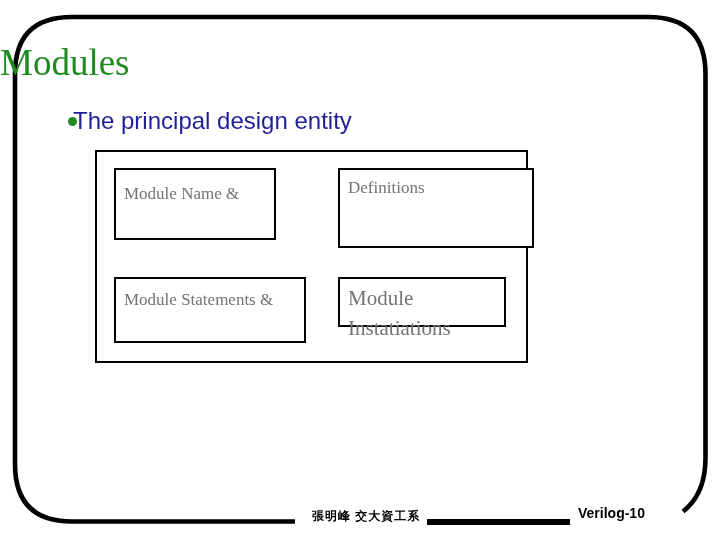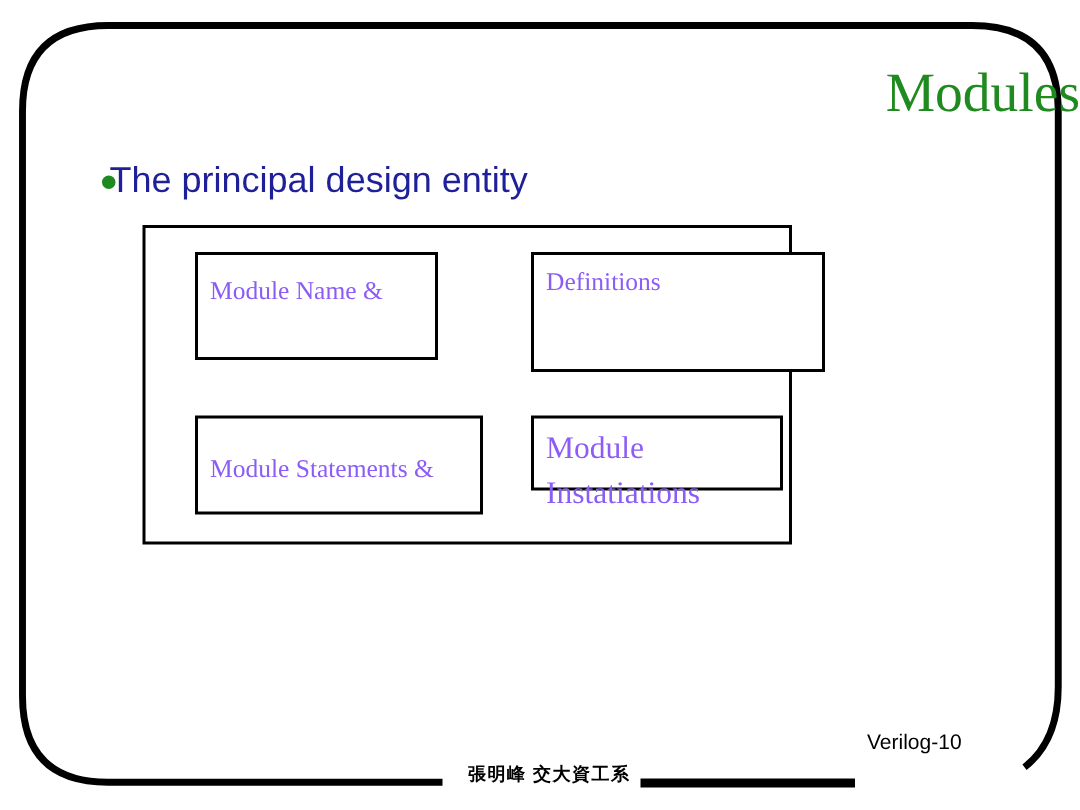--- a/index.html
+++ b/index.html
@@ -6,57 +6,57 @@
   body{
     width:720px;height:540px;position:relative;background:#ffffff;
     font-family:"Liberation Sans",sans-serif;overflow:hidden;
     --title_green:#1f8a1f;--body_blue:#1f1f99;--line_black:#000000;--background:#ffffff;
   }
   .abs{position:absolute;}
   
   .slide-border{left:0;top:0;width:720px;height:540px;pointer-events:none;}
   
   .title{
-    left:0;top:42px;width:720px;text-align:right;
+    left:0;top:42px;width:720px;text-align:left;
     font-family:"Liberation Serif",serif;font-size:37px;line-height:42px;
     color:var(--title_green);
   }
   
   .bullet-dot{
     left:68px;top:117px;width:9px;height:9px;border-radius:50%;
     background:var(--title_green);
   }
   .bullet-text{
     left:73px;top:104px;
     font-size:24px;line-height:34px;color:var(--body_blue);
   }
   
   .outer-box{
     left:95px;top:150px;width:433px;height:213px;box-sizing:border-box;
     border:2px solid var(--line_black);background:transparent;
   }
   .mbox{
     box-sizing:border-box;border:2px solid var(--line_black);
-    font-family:"Liberation Serif",serif;color:#8b5cf6;background:#fff;
-    padding-left:8px;padding-right:4px;margin-left:16px;
+    font-family:"Liberation Serif",serif;color:#737373;background:#fff;
+    padding-left:8px;padding-right:4px;
   }
   .box-line{white-space:pre-wrap;display:block;}
   .box-1{left:114px;top:168px;width:162px;height:72px;padding-top:11px;font-size:17px;line-height:25px;}
   .box-2{left:338px;top:168px;width:196px;height:80px;padding-top:6px;font-size:17px;line-height:24px;}
-  .box-3{left:114px;top:277px;width:192px;height:66px;padding-top:21px;font-size:17px;line-height:25px;}
+  .box-3{left:114px;top:277px;width:192px;height:66px;padding-top:8px;font-size:17px;line-height:25px;}
   .box-4{left:338px;top:277px;width:168px;height:50px;padding-top:4px;font-size:21px;line-height:30px;}
   
   .footer-bar{left:427px;top:519px;width:143px;height:6px;background:var(--line_black);}
   .footer-author{
     left:312px;top:508px;width:122px;
     font-size:12px;font-weight:bold;color:#000;letter-spacing:1px;white-space:nowrap;
   }
   .footer-page{
-    left:578px;top:486px;
-    font-size:14px;font-weight:normal;color:#000;white-space:nowrap;
+    left:578px;top:505px;
+    font-size:14px;font-weight:bold;color:#000;white-space:nowrap;
   }
 </style>
 </head>
 <body style="--title_green: #1f8a1f; --body_blue: #1f1f99; --line_black: #000000; --background: #ffffff;">
 
 <svg class="abs slide-border" width="720" height="540" viewBox="0 0 720 540" aria-hidden="true">
   <path d="M 295 521.5 H 72 Q 15 521.5 15 464 V 74 Q 15 17 72 17 H 648 Q 705.5 17 705.5 74 V 458 Q 705.5 494 683 511.5" fill="none" stroke="#000000" stroke-width="4.6" stroke-linecap="butt"></path>
 </svg>
 
 <div class="abs title">Modules</div>

